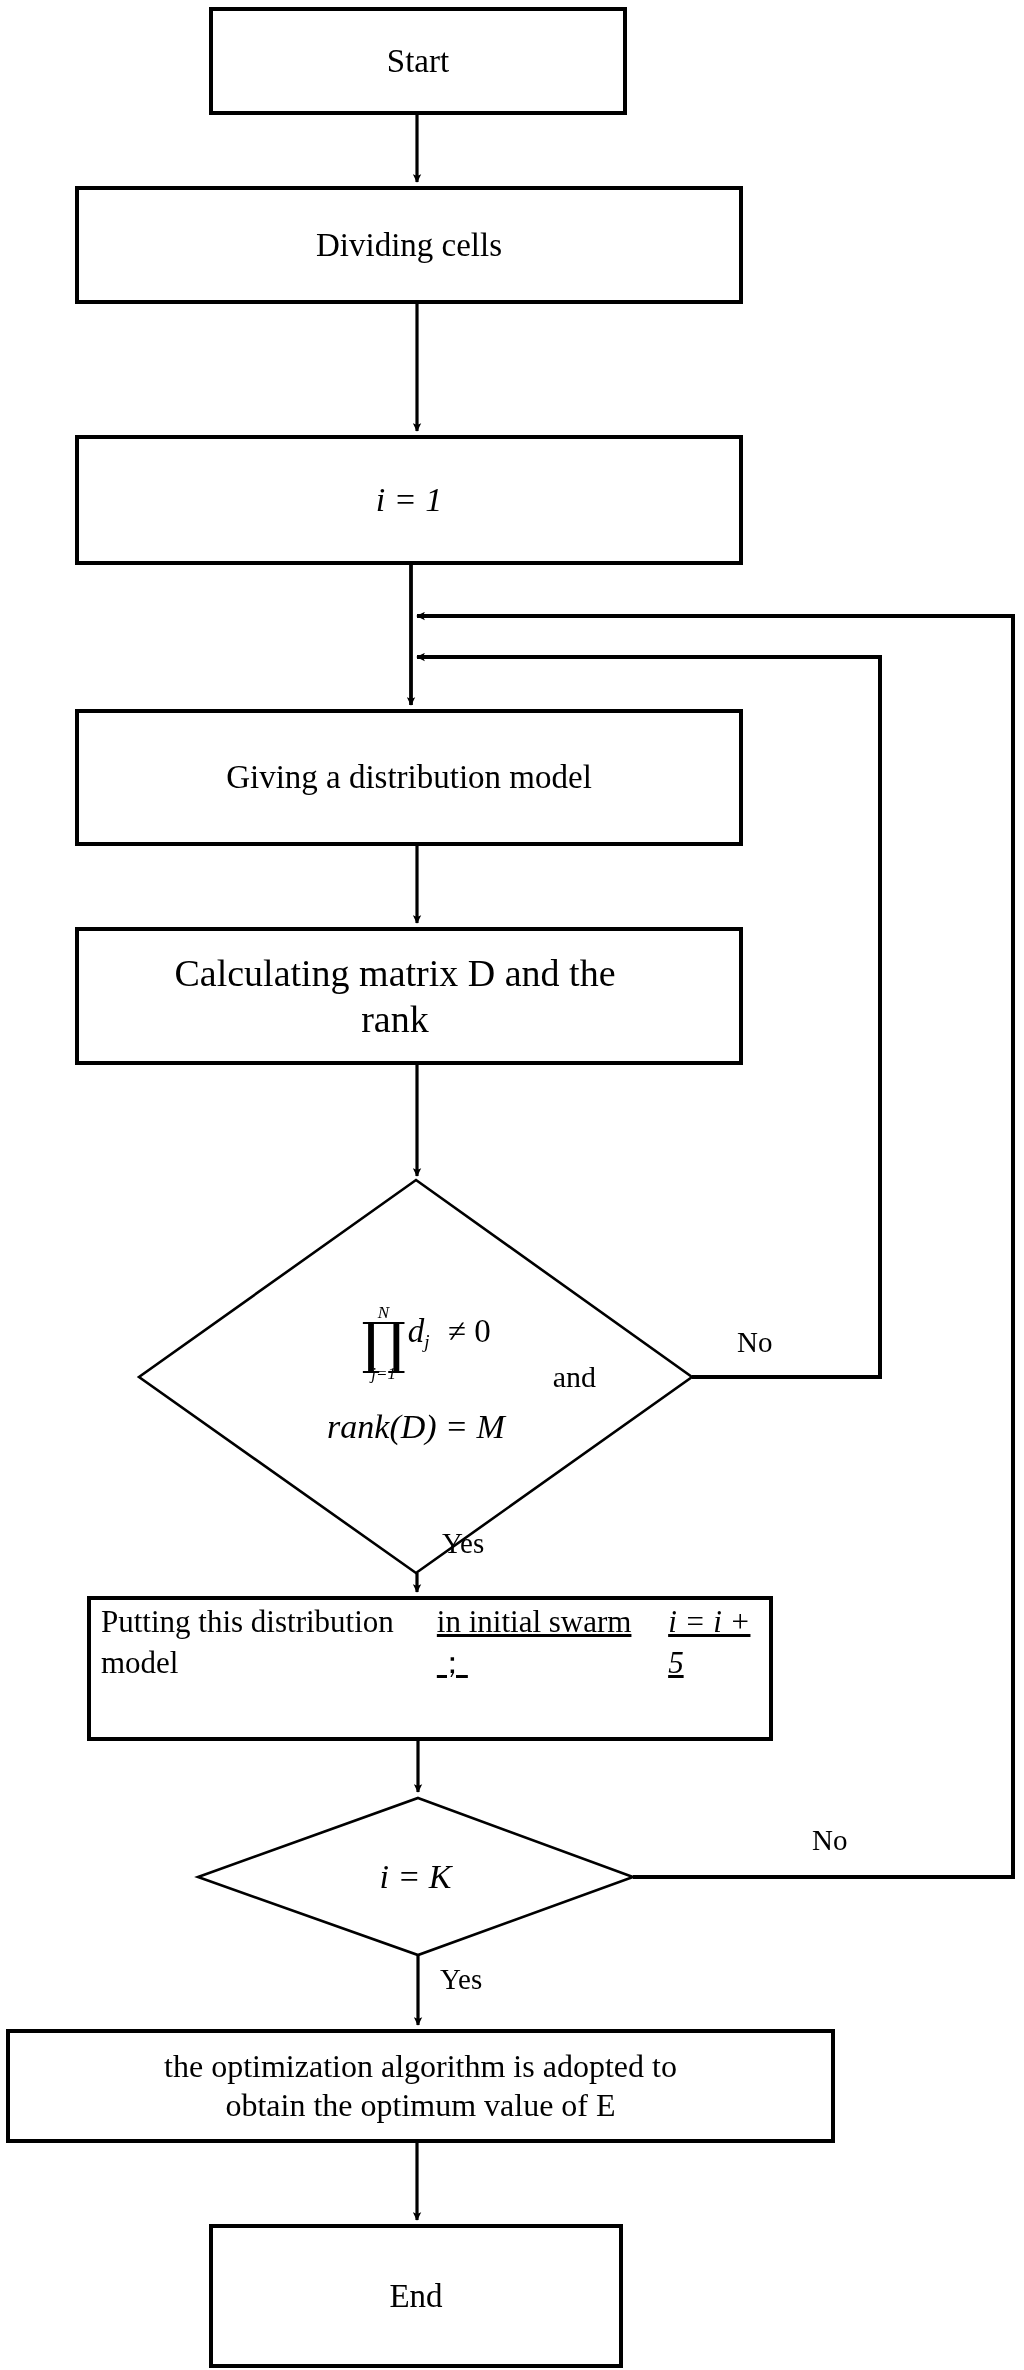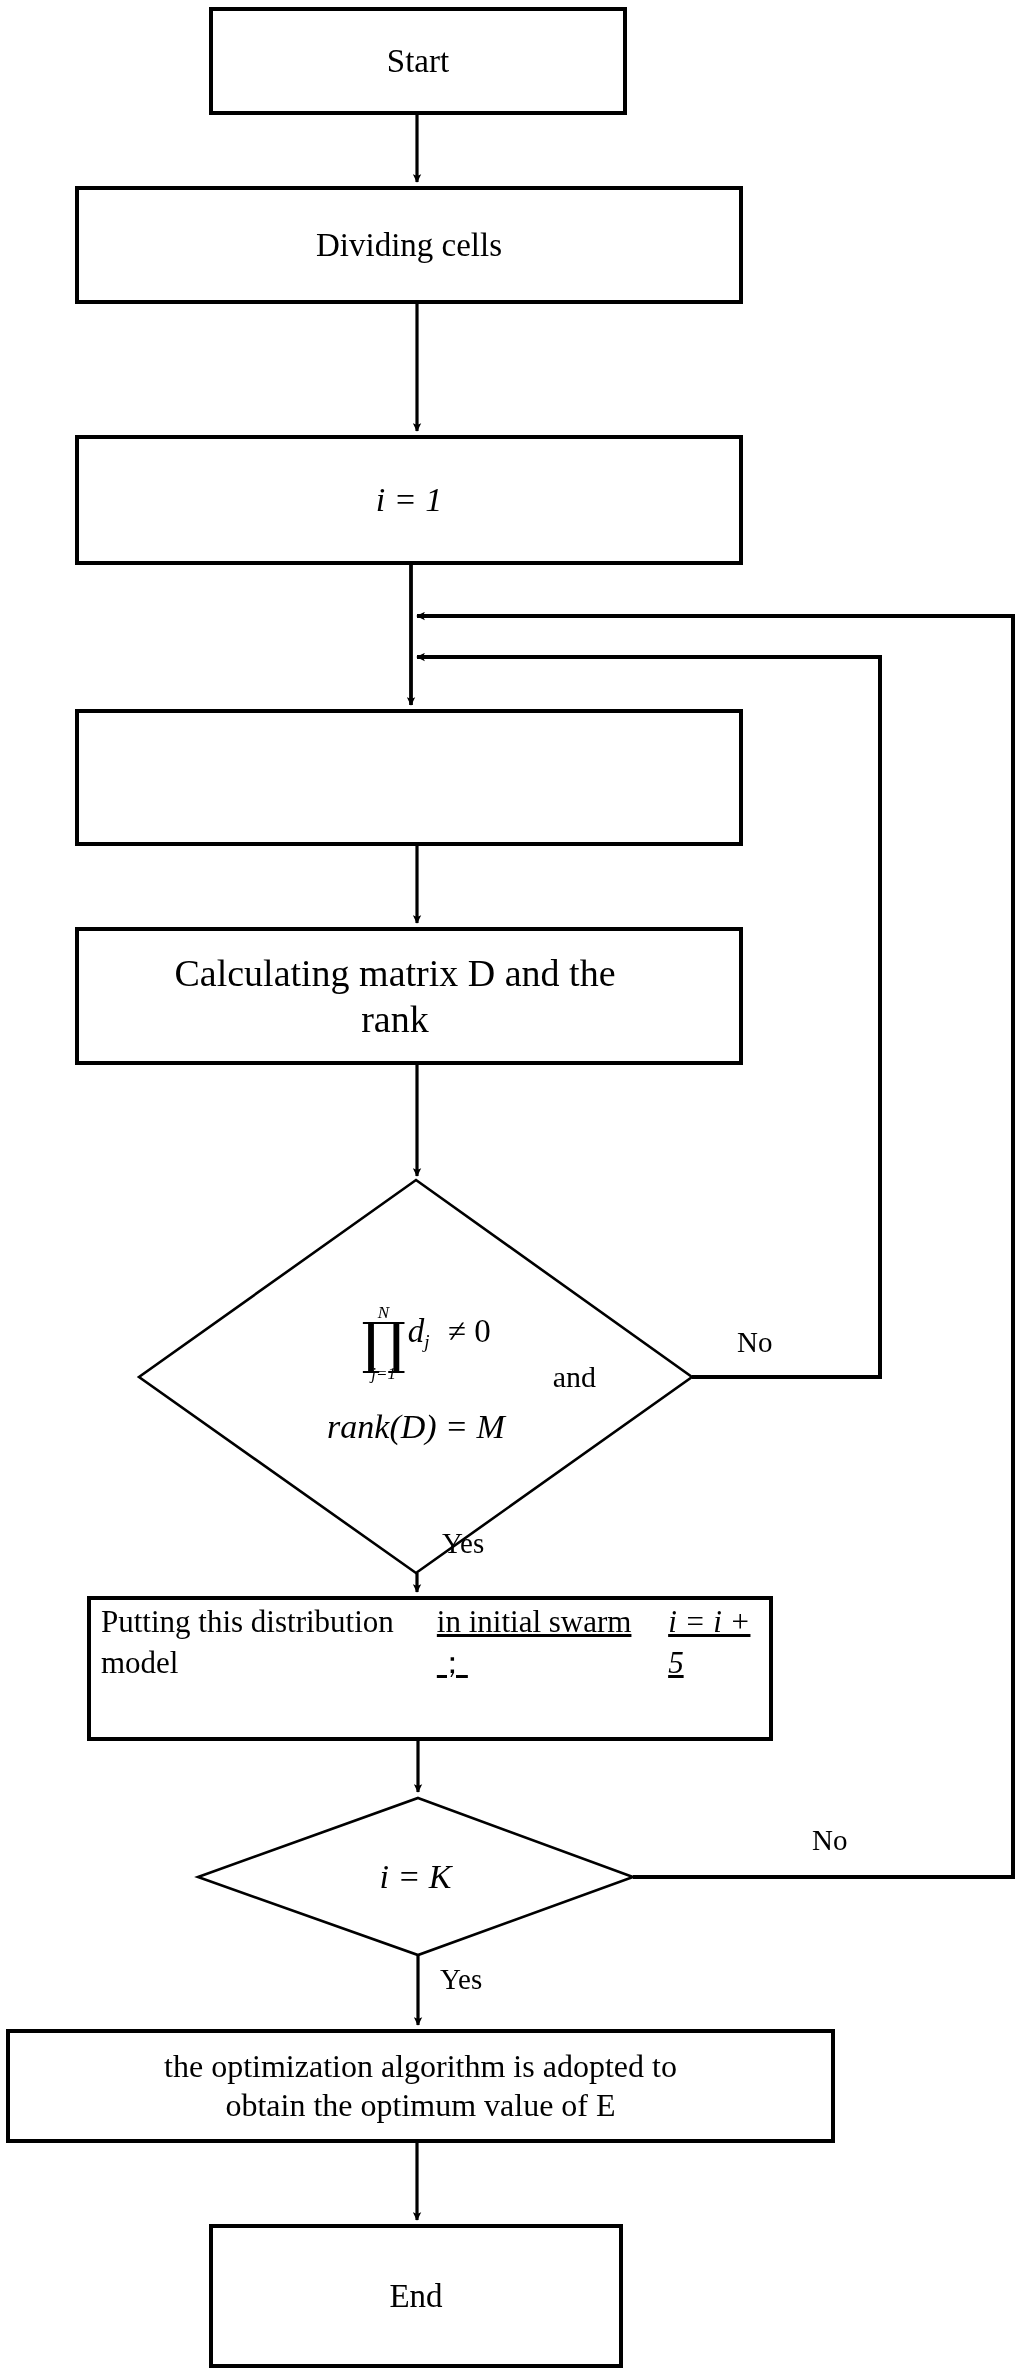--- a/index.html
+++ b/index.html
@@ -150,20 +150,21 @@
 
     <path d="M633,1877 L1013,1877 L1013,616 L417,616" fill="none" stroke="#000" stroke-width="4" marker-end="url(#arrow)"></path>
   </svg>
 
   <div class="node-label" style="left:211px; top:9px; width:414px; height:104px; font-size:33px;">Start</div>
 
   <div class="node-label" style="left:77px; top:188px; width:664px; height:114px; font-size:33px;">Dividing cells</div>
 
   <div class="node-label math" style="left:77px; top:437px; width:664px; height:126px; font-size:34px;">i = 1</div>
 
+  <div class="node-label" style="left:77px; top:711px; width:664px; height:133px; font-size:33px;">Giving a distribution model</div>
 
   <div class="node-label" style="left:63px; top:929px; width:664px; height:134px; font-size:38px;">Calculating matrix D and the
 rank</div>
 
   <div class="diamond-text" style="left:190px; top:1215px; width:452px; height:320px;">
     <div class="formula-line" style="margin-left:18px;">
       <span class="prodbox">
         <span class="prod-lim">N</span>
         <span class="prod-glyph">∏</span>
         <span class="prod-lim bot">j=1</span>

